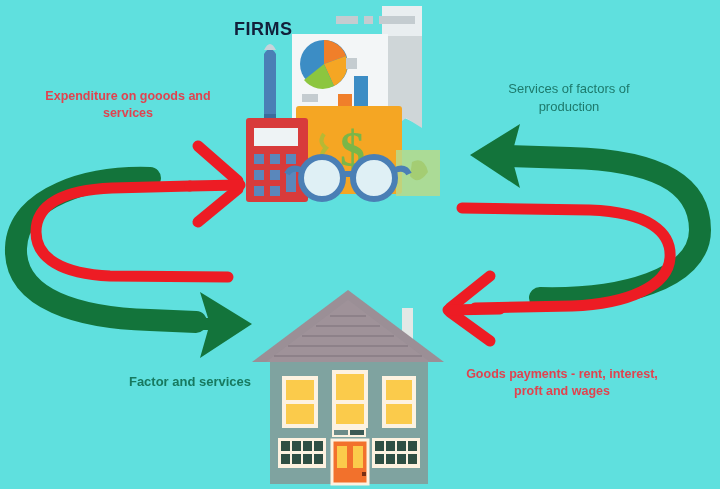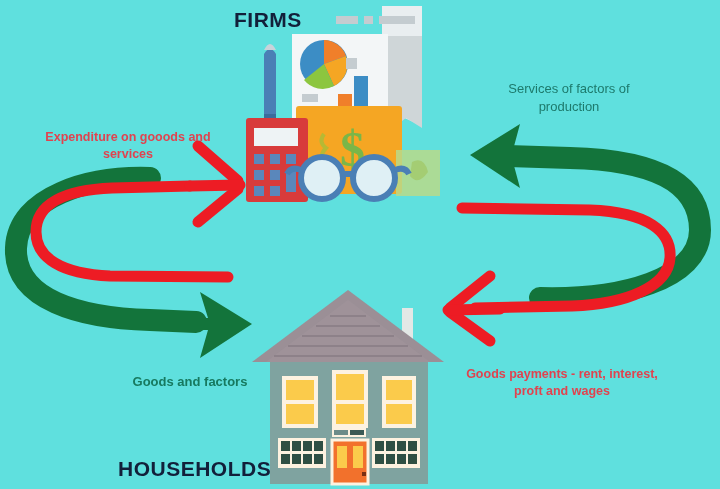--- a/index.html
+++ b/index.html
@@ -35,42 +35,42 @@
   
   .sector-title {
     position: absolute;
     font-weight: bold;
     color: #12203a;
     letter-spacing: 0.5px;
     white-space: nowrap;
   }
   #firms-title {
     left: 234px;
-    top: 8px;
-    font-size: 21px;
+    top: 19px;
+    font-size: 18px;
   }
   #households-title {
     left: 118px;
     top: 457px;
     font-size: 21px;
   }
 
   
   .flow-label {
     position: absolute;
     font-weight: bold;
     text-align: center;
     line-height: 1.35;
     white-space: pre-line;
   }
   .flow-label.red  { color: #e0434f; font-size: 12.5px; }
   .flow-label.green{ color: #1d7a6c; font-weight: normal; font-size: 13px; text-align: center; }
   .flow-label.green.bold { font-weight: bold; color: #17795f; }
 
-  #label-expenditure { left: 18px;  top: 88px;  width: 220px; margin-top: 41px; }
+  #label-expenditure { left: 18px;  top: 88px;  width: 220px; }
   #label-services    { left: 495px; top: 80px;  width: 148px; }
   #label-goods       { left: 105px; top: 373px; width: 170px; }
   #label-factor      { left: 442px; top: 366px; width: 240px; }
 
   
   #firms-cluster { left: 236px; top: 2px; width: 208px; height: 210px; }
 
   
   #house-cluster { left: 252px; top: 286px; width: 196px; height: 200px; }
 </style>
@@ -250,26 +250,25 @@
     <g>
       <rect x="80" y="154" width="36" height="44" fill="#f2712c" stroke="#fdf2e0" stroke-width="3"></rect>
       <rect x="85" y="160" width="10" height="22" fill="#fbcb4b"></rect>
       <rect x="101" y="160" width="10" height="22" fill="#fbcb4b"></rect>
       <rect x="110" y="186" width="4" height="4" fill="#7a2f12"></rect>
     </g>
   </svg>
 
   <div class="sector-title" id="firms-title">FIRMS</div>
 
-  <div class="sector-title" id="households-title">HOUSEHOLDS</div>
 
   <div class="flow-label red" id="label-expenditure">Expenditure on gooods and
 services</div>
 
   <div class="flow-label green" id="label-services">Services of factors of
 production</div>
 
-  <div class="flow-label green bold" id="label-goods">Goods and factors</div>
+  <div class="flow-label green bold" id="label-goods">Factor and services</div>
 
   <div class="flow-label red" id="label-factor">Goods payments - rent, interest,
 proft and wages</div>
 
 </div>
 
 </body></html>

